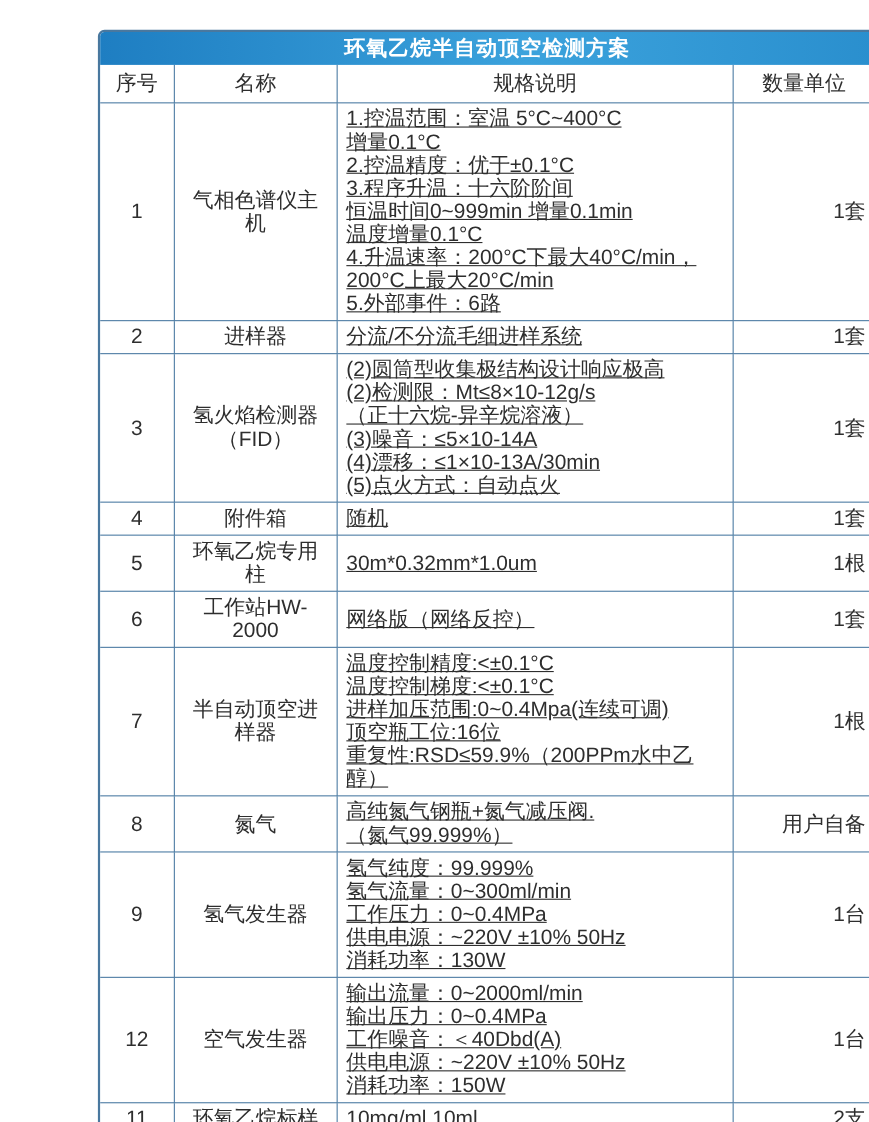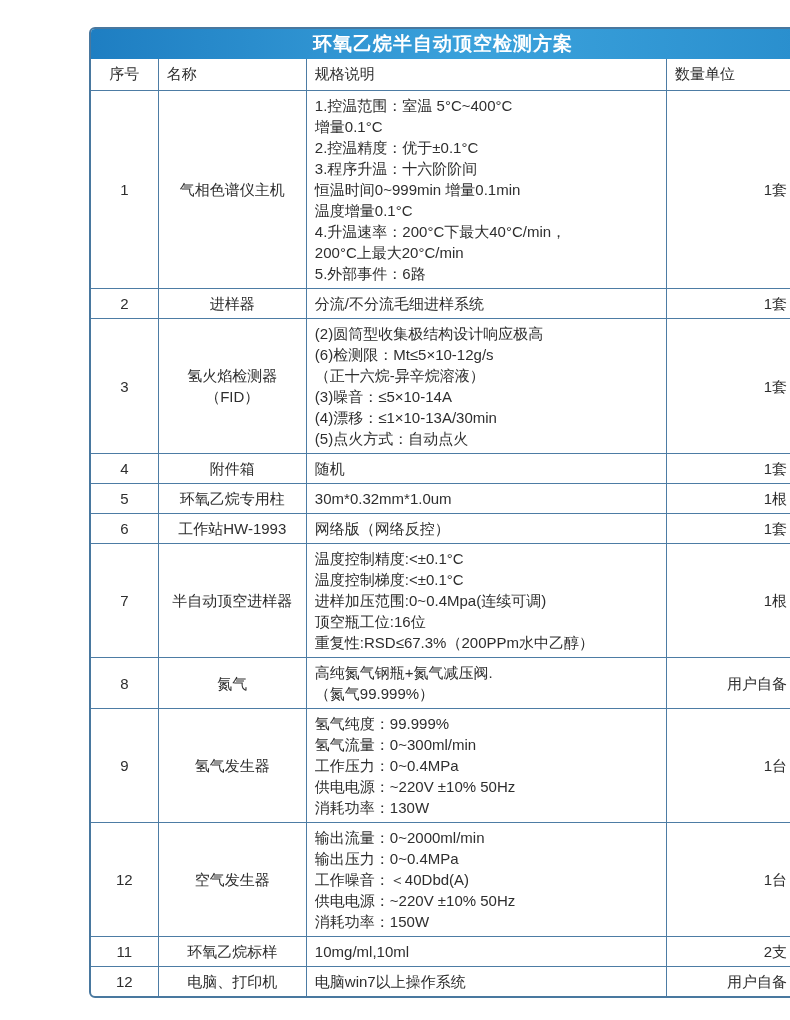--- a/index.html
+++ b/index.html
@@ -32,35 +32,35 @@
     align-items: center;
     justify-content: center;
   }
   table.spec-table {
     width: 100%;
     border-collapse: collapse;
     table-layout: fixed;
   }
   .spec-table th, .spec-table td {
     border: 1px solid #4d7ca4;
-    font-size: 15px;
+    font-size: 19px;
     color: #2e2e2e;
     padding: 4px 8px;
     vertical-align: middle;
     overflow: hidden;
   }
   .spec-table th {
     font-weight: normal;
-    text-align: left;
+    text-align: center;
     height: 23px;
   }
   .spec-table th.col-no { text-align: center; }
   .td-no { text-align: center; }
   .td-name { text-align: center; }
-  .td-spec { text-align: left; }
+  .td-spec { text-align: left; text-decoration: underline; }
   .td-unit { text-align: right; }
   .spec-line {
     line-height: 21px;
     min-height: 21px;
   }
   .td-name, .td-no, .td-unit { line-height: 21px; }
   
   .spec-table tr > *:first-child { border-left: none; }
   .spec-table tr > *:last-child { border-right: none; }
   .spec-table thead tr > * { border-top: none; }
@@ -109,21 +109,21 @@
           <td class="td-spec">
             <div class="spec-line">分流/不分流毛细进样系统</div>
           </td>
           <td class="td-unit">1套</td>
         </tr>
         <tr>
           <td class="td-no">3</td>
           <td class="td-name">氢火焰检测器（FID）</td>
           <td class="td-spec">
             <div class="spec-line">(2)圆筒型收集极结构设计响应极高</div>
-            <div class="spec-line">(6)检测限：Mt≤5×10-12g/s</div>
+            <div class="spec-line">(2)检测限：Mt≤8×10-12g/s</div>
             <div class="spec-line">（正十六烷-异辛烷溶液）</div>
             <div class="spec-line">(3)噪音：≤5×10-14A</div>
             <div class="spec-line">(4)漂移：≤1×10-13A/30min</div>
             <div class="spec-line">(5)点火方式：自动点火</div>
           </td>
           <td class="td-unit">1套</td>
         </tr>
         <tr>
           <td class="td-no">4</td>
           <td class="td-name">附件箱</td>
@@ -135,35 +135,35 @@
         <tr>
           <td class="td-no">5</td>
           <td class="td-name">环氧乙烷专用柱</td>
           <td class="td-spec">
             <div class="spec-line">30m*0.32mm*1.0um</div>
           </td>
           <td class="td-unit">1根</td>
         </tr>
         <tr>
           <td class="td-no">6</td>
-          <td class="td-name">工作站HW-1993</td>
+          <td class="td-name">工作站HW-2000</td>
           <td class="td-spec">
             <div class="spec-line">网络版（网络反控）</div>
           </td>
           <td class="td-unit">1套</td>
         </tr>
         <tr>
           <td class="td-no">7</td>
           <td class="td-name">半自动顶空进样器</td>
           <td class="td-spec">
             <div class="spec-line">温度控制精度:&lt;±0.1°C</div>
             <div class="spec-line">温度控制梯度:&lt;±0.1°C</div>
             <div class="spec-line">进样加压范围:0~0.4Mpa(连续可调)</div>
             <div class="spec-line">顶空瓶工位:16位</div>
-            <div class="spec-line">重复性:RSD≤67.3%（200PPm水中乙醇）</div>
+            <div class="spec-line">重复性:RSD≤59.9%（200PPm水中乙醇）</div>
           </td>
           <td class="td-unit">1根</td>
         </tr>
         <tr>
           <td class="td-no">8</td>
           <td class="td-name">氮气</td>
           <td class="td-spec">
             <div class="spec-line">高纯氮气钢瓶+氮气减压阀.</div>
             <div class="spec-line">（氮气99.999%）</div>
           </td>

